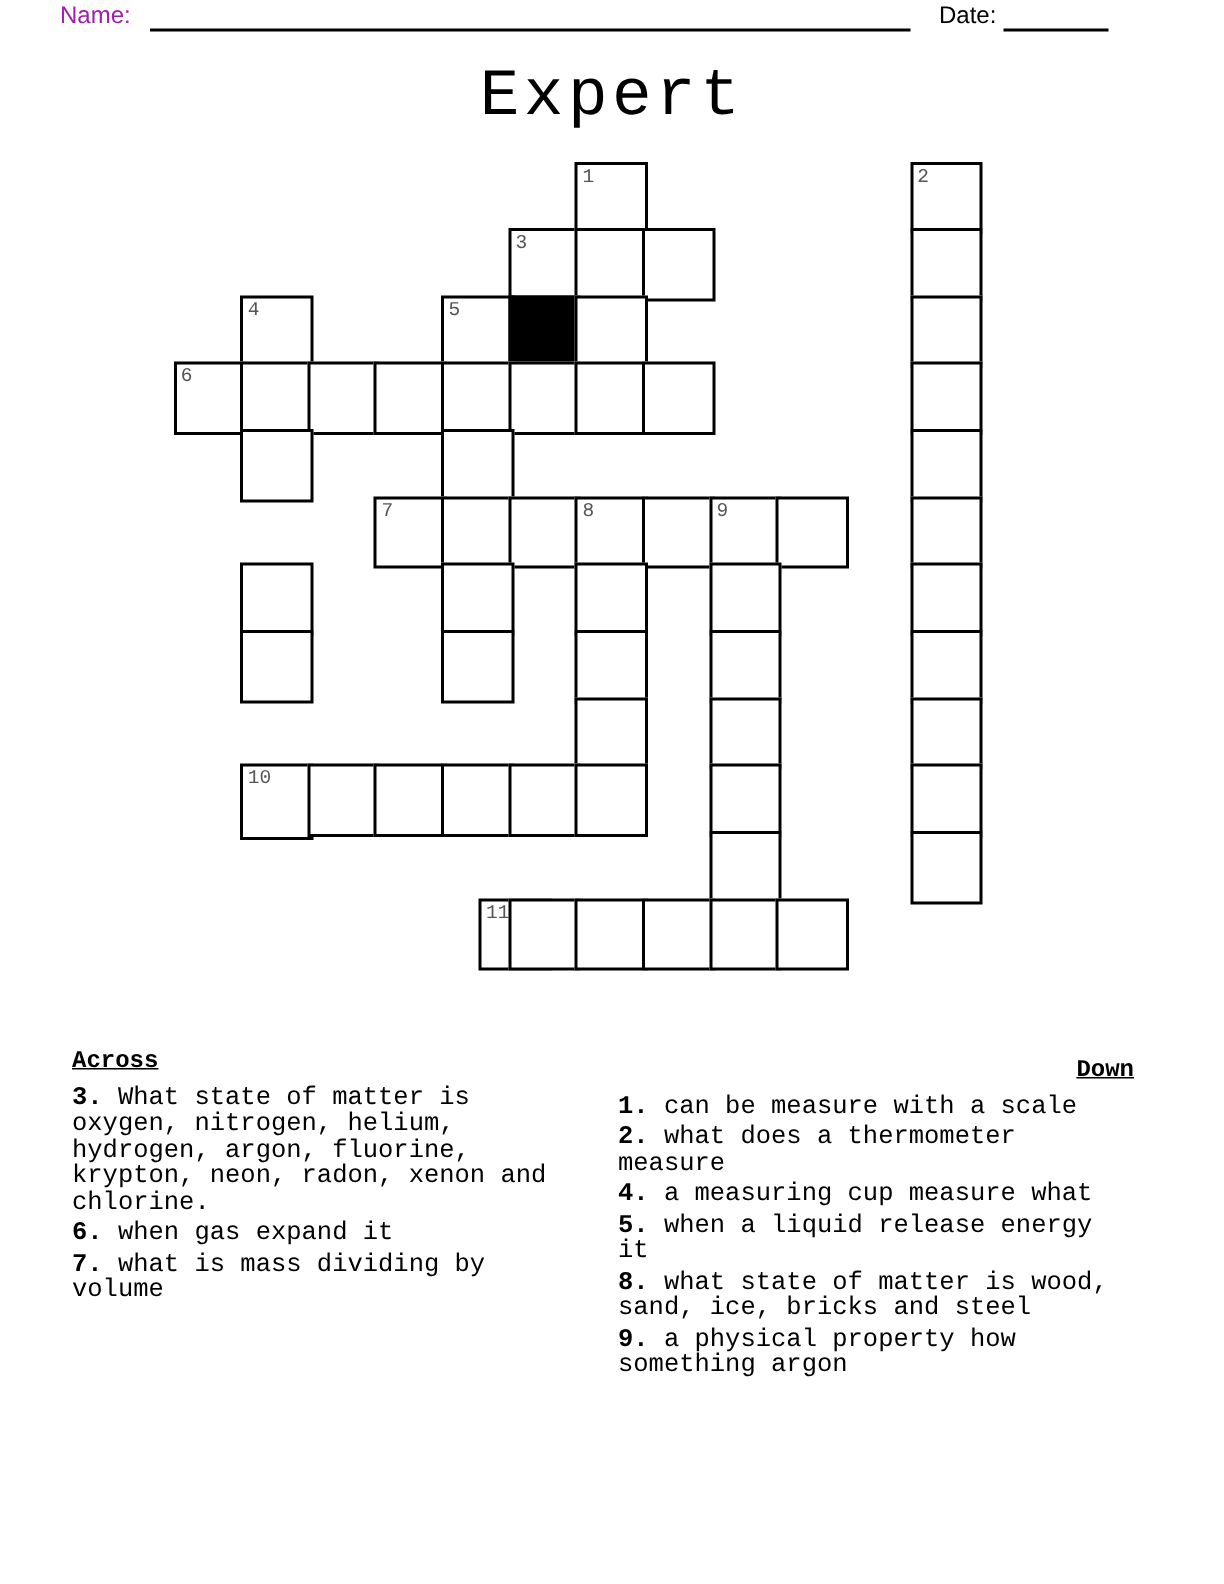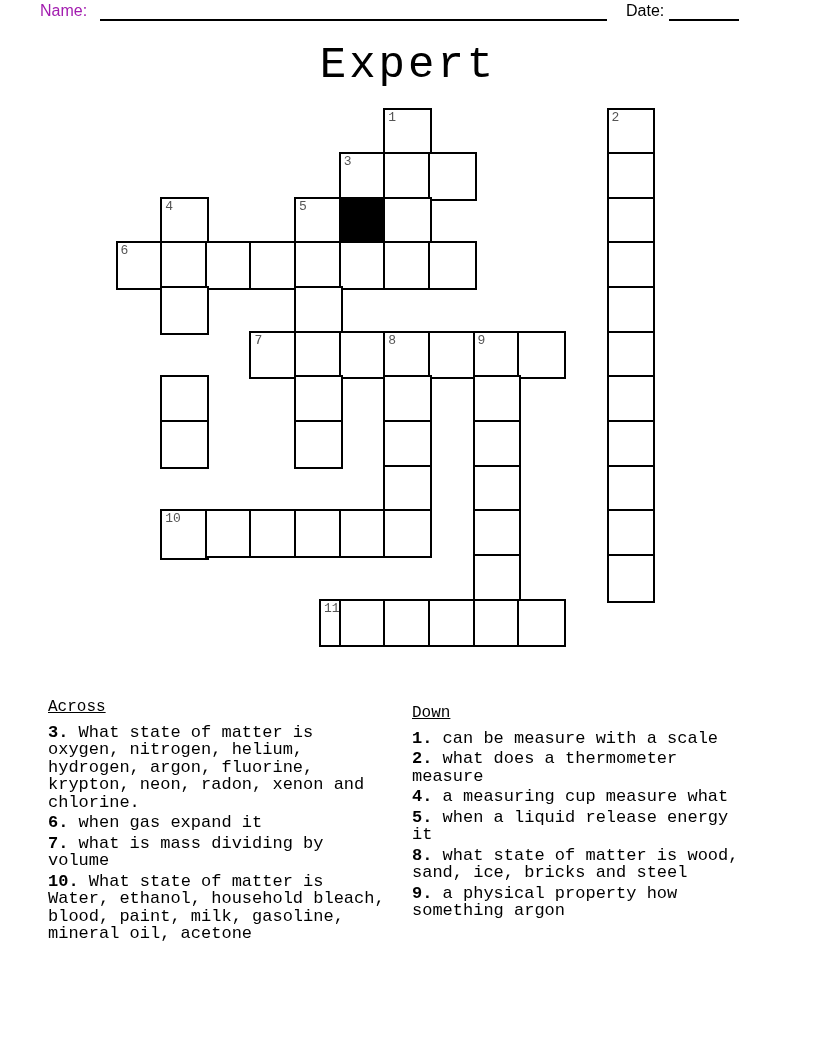--- a/index.html
+++ b/index.html
@@ -57,26 +57,26 @@
     position: absolute;
     top: 0;
     width: 344px;
     font-family: "Liberation Mono", "DejaVu Sans Mono", monospace;
     font-size: 17px;
     line-height: 17.5px;
   }
   #clue-col-left  { left: 0px; }
   #clue-col-right { left: 364px; }
   .clue-heading {
-    font-weight: normal;
+    font-weight: bold;
     font-size: 16px;
     text-decoration: underline;
     margin-bottom: 7px;
   }
-  #down-heading-wrap { margin-top: 6px; margin-bottom: 7px; }
+  #down-heading-wrap { margin-top: 6px; margin-bottom: 7px; text-align: right; }
   #down-heading { margin-bottom: 0; }
   .clue { margin-bottom: 3px; }
   .clue b { font-weight: bold; }
 </style>
 </head>
 <body>
 
 <span class="abs" id="name-label">Name:</span>
 <span class="abs" id="name-line"></span>
 <span class="abs" id="date-label">Date:</span>
@@ -169,21 +169,20 @@
     <div class="cell" style="left: 517.26px; top: 598.54px; width: 48.64px; height: 48.64px;"></div>
   </div>
 
 <div class="abs" id="clues">
   <div class="clue-col" id="clue-col-left">
     <div class="clue-heading" id="across-heading">Across</div>
     <div id="across-list-left">
         <div class="clue"><b>3.</b><span> What state of matter is oxygen, nitrogen, helium, hydrogen, argon, fluorine, krypton, neon, radon, xenon and chlorine.</span></div>
         <div class="clue"><b>6.</b><span> when gas expand it</span></div>
         <div class="clue"><b>7.</b><span> what is mass dividing by volume</span></div>
-        <div class="clue"><b>10.</b><span> What state of matter is Water, ethanol, household bleach, blood, paint, milk, gasoline, mineral oil, acetone</span></div>
       </div>
   </div>
   <div class="clue-col" id="clue-col-right">
     <div id="down-heading-wrap">
       <div class="clue-heading" id="down-heading">Down</div>
     </div>
     <div id="down-list">
         <div class="clue"><b>1.</b><span> can be measure with a scale</span></div>
         <div class="clue"><b>2.</b><span> what does a thermometer measure</span></div>
         <div class="clue"><b>4.</b><span> a measuring cup measure what</span></div>

